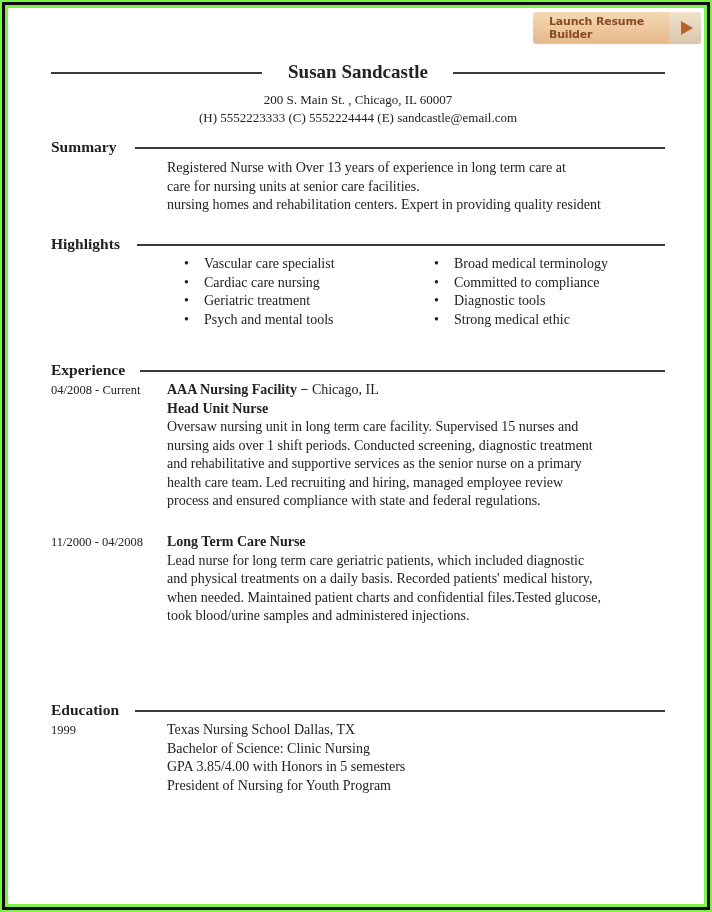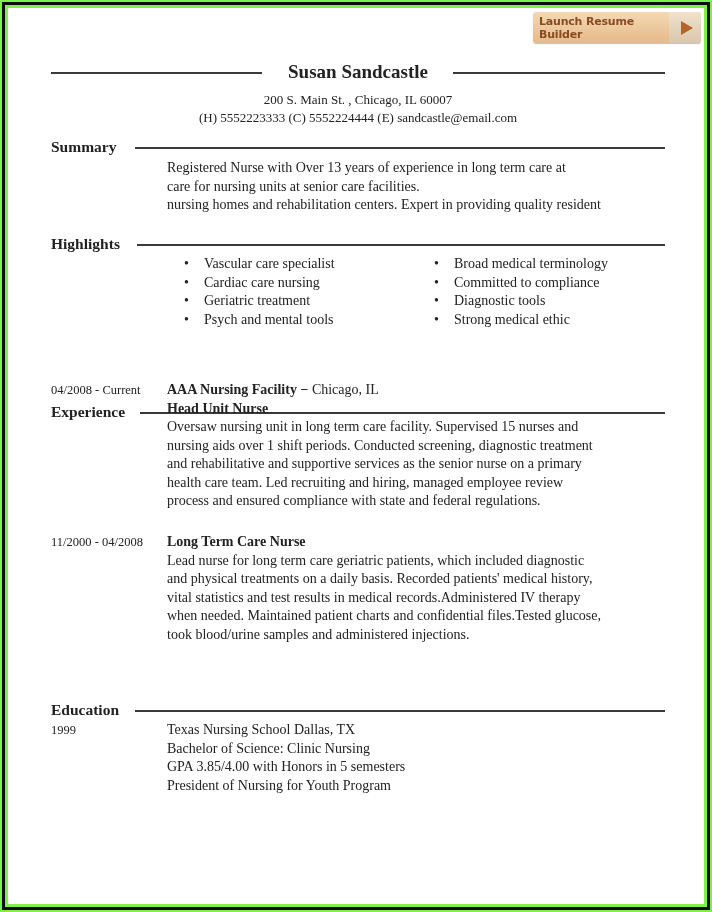--- a/index.html
+++ b/index.html
@@ -13,21 +13,21 @@
            border: 3px solid #7ef04a; }
   .page { position: absolute; left: 0; top: 0; width: 712px; height: 912px;
           font-family: "Liberation Serif", "DejaVu Serif", serif; }
 
   .launch-btn { position: absolute; left: 533px; top: 12px; width: 168px; height: 31px;
                 border-radius: 3px; overflow: hidden; cursor: pointer;
                 box-shadow: 0 1px 1px rgba(0,0,0,0.25);
                 background: linear-gradient(#f3d9b3, #e6b98a); display: flex; }
   .launch-btn .lbl { flex: 1; display: flex; align-items: center; justify-content: center;
                 font-family: "DejaVu Sans", "Liberation Sans", sans-serif; font-weight: bold;
-                font-size: 11px; color: #8a4b22; letter-spacing: -0.2px; padding-left: 6px; }
+                font-size: 11px; color: #8a4b22; letter-spacing: -0.2px; padding-left: 16px; }
   .launch-btn .arr { width: 32px; display: flex; align-items: center; justify-content: center;
                 background: linear-gradient(#f2e2cc, #d9c6ad); }
   .launch-btn .arr span { width: 0; height: 0; border-top: 7px solid transparent; border-bottom: 7px solid transparent;
                 border-left: 12px solid #b5632c; margin-left: 3px; }
 
   .name-row { position: absolute; left: 51px; top: 61px; width: 614px; height: 24px; }
   .name-row .rule { position: absolute; top: 11px; height: 1.5px; background: #3a3a3a; }
   .name-row .rule.l { left: 0; width: 211px; }
   .name-row .rule.r { right: 0; width: 212px; }
   .name { position: absolute; left: 0; right: 0; top: 0; text-align: center; font-size: 19px; font-weight: bold; color: #222; }
@@ -90,42 +90,41 @@
     <div class="hl-item"><span class="bullet">•</span><span>Geriatric treatment</span></div>
     <div class="hl-item"><span class="bullet">•</span><span>Psych and mental tools</span></div>
   </div>
   <div class="hl-col" style="left:434px;">
     <div class="hl-item"><span class="bullet">•</span><span>Broad medical terminology</span></div>
     <div class="hl-item"><span class="bullet">•</span><span>Committed to compliance</span></div>
     <div class="hl-item"><span class="bullet">•</span><span>Diagnostic tools</span></div>
     <div class="hl-item"><span class="bullet">•</span><span>Strong medical ethic</span></div>
   </div>
 
-  <div class="section-head" style="top:361px;margin-top:42px;">
+  <div class="section-head" style="top:361px;">
     <div class="title">Experience</div>
     <div class="rule" style="left:89px;"></div>
   </div>
 
   <div class="date" style="top:383px;">04/2008 - Current</div>
   <div class="body-text" style="top:381px;">
     <div><span class="bold">AAA Nursing Facility</span> <span class="bold">−</span> <span>Chicago, IL</span></div>
     <div class="bold">Head Unit Nurse</div>
     <div>Oversaw nursing unit in long term care facility. Supervised 15 nurses and</div>
     <div>nursing aids over 1 shift periods. Conducted screening, diagnostic treatment</div>
     <div>and rehabilitative and supportive services as the senior nurse on a primary</div>
     <div>health care team. Led recruiting and hiring, managed employee review</div>
     <div>process and ensured compliance with state and federal regulations.</div>
   </div>
 
   <div class="date" style="top:535px;">11/2000 - 04/2008</div>
   <div class="body-text" style="top:533px;">
     <div class="bold">Long Term Care Nurse</div>
     <div>Lead nurse for long term care geriatric patients, which included diagnostic</div>
     <div>and physical treatments on a daily basis. Recorded patients' medical history,</div>
-    <div>vital statistics and test results in medical records.Administered IV therapy</div>
     <div>when needed. Maintained patient charts and confidential files.Tested glucose,</div>
     <div>took blood/urine samples and administered injections.</div>
   </div>
 
   <div class="section-head" style="top:701px;">
     <div class="title">Education</div>
     <div class="rule" style="left:84px;"></div>
   </div>
   <div class="date" style="top:723px;">1999</div>
   <div class="body-text" style="top:721px;">

